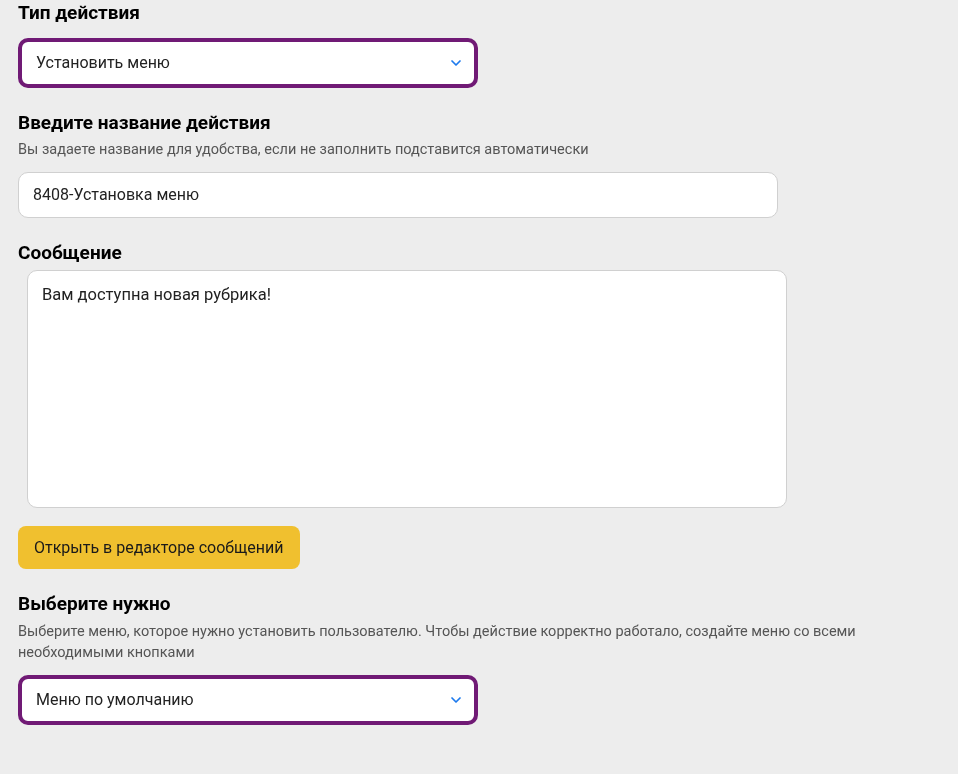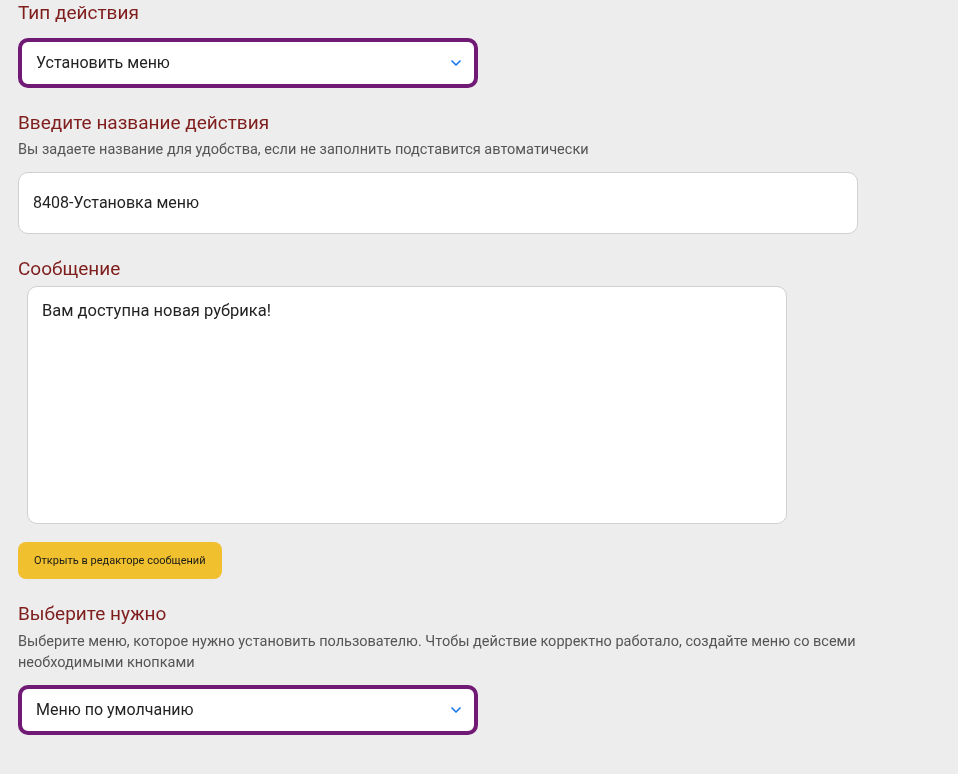--- a/index.html
+++ b/index.html
@@ -12,22 +12,22 @@
       background-color: #ededed;
       padding: 0 18px 30px 18px;
       width: 958px;
       color: #1a1a1a;
     }
     .form-group {
       margin-bottom: 22px;
     }
     .group-label {
       font-size: 19px;
-      font-weight: 400;
-      color: #7f1d1d;
+      font-weight: 700;
+      color: #000000;
       margin-bottom: 4px;
       line-height: 1.35;
     }
     .group-help {
       font-size: 14.5px;
       color: #555;
       margin-bottom: 12px;
       line-height: 1.45;
     }
     .select-wrapper {
@@ -52,25 +52,25 @@
       transform: translateY(-50%);
       pointer-events: none;
     }
     .chevron svg {
       width: 16px;
       height: 16px;
       display: block;
     }
     .text-input {
       display: block;
-      width: 840px;
+      width: 760px;
       background: #ffffff;
       border: 1px solid #d0d0d0;
       border-radius: 10px;
-      padding: 20px 14px;
+      padding: 12px 14px;
       font-size: 16px;
       color: #222;
       font-family: inherit;
       outline: none;
       line-height: 1.25;
     }
     .textarea-box {
       width: 760px;
       height: 238px;
       background: #ffffff;
@@ -85,21 +85,21 @@
       line-height: 1.4;
       margin-left: 9px;
     }
     .primary-button {
       display: inline-block;
       background: #f0c02f;
       color: #1a1a1a;
       border: none;
       border-radius: 8px;
       padding: 12px 16px;
-      font-size: 11px;
+      font-size: 16px;
       font-family: inherit;
       cursor: pointer;
       margin-top: 14px;
       line-height: 1.2;
     }
     .label-only {
       margin-bottom: 12px;
     }
   </style>
 </head>

